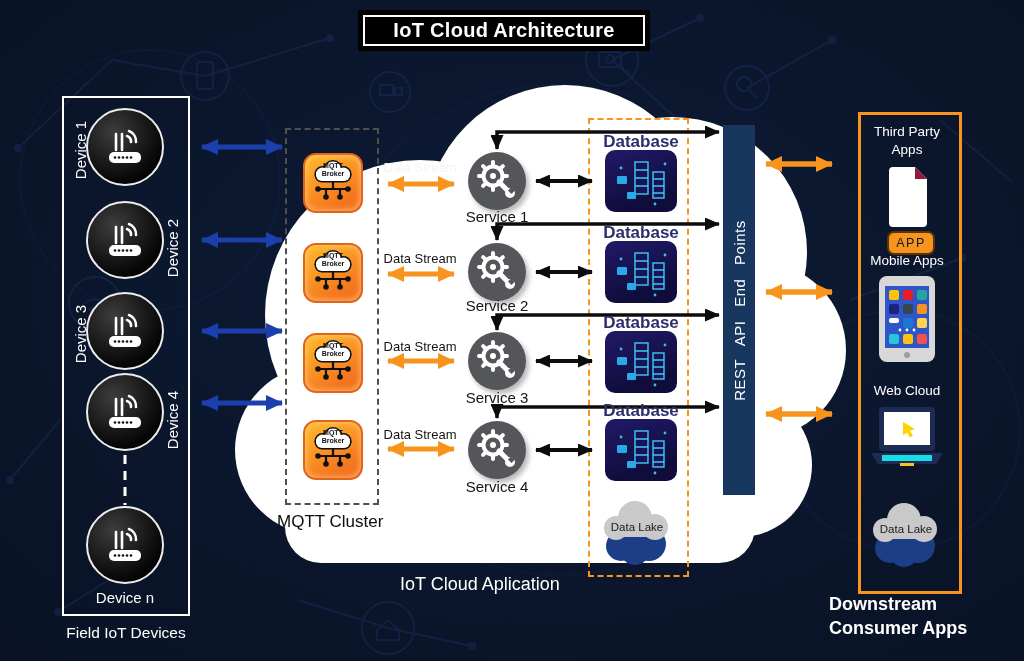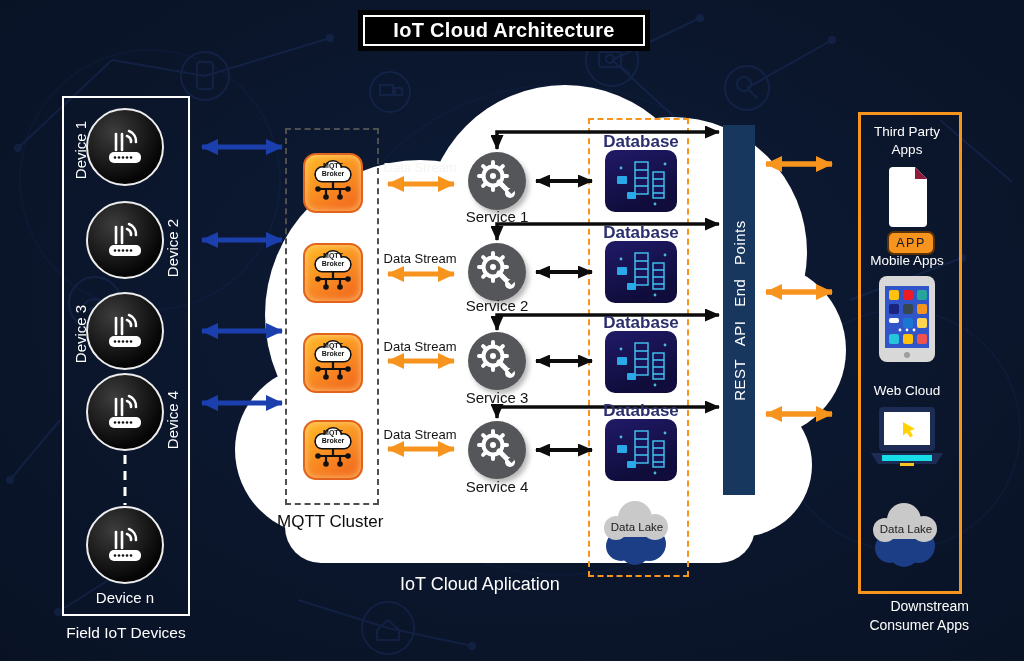--- a/index.html
+++ b/index.html
@@ -41,21 +41,21 @@
     background:linear-gradient(160deg,#201a68 0%,#100d3d 75%);}
   .dblabel{font-size:17px;font-weight:600;color:#2c2f6e;white-space:nowrap;transform:translate(-50%,-50%);}
   
   .restbar{left:723px;top:125px;width:32px;height:370px;background:#17375f;
     display:flex;align-items:center;justify-content:center;}
   .resttext{transform:rotate(-90deg);color:#fff;font-size:15px;white-space:nowrap;
     word-spacing:9px;letter-spacing:.5px;}
   
   .conbox{left:858px;top:112px;width:98px;height:476px;border:3px solid #f7941e;}
   .conlabel{color:#fff;font-size:13.5px;text-align:center;width:92px;line-height:1.3;transform:translate(-50%,-50%);}
-  .footerlabel{color:#fff;font-weight:400;font-size:14px;text-align:right;width:140px;line-height:1.35;transform:translate(-50%,-50%);}
+  .footerlabel{color:#fff;font-weight:700;font-size:18px;text-align:left;width:140px;line-height:1.35;transform:translate(-50%,-50%);}
   
   .lakewrap{width:80px;height:74px;transform:translate(-50%,-50%);}
   .laketext{position:absolute;left:0;right:0;top:27px;text-align:center;font-size:11.5px;color:#1a1a1a;}
   
   .cloudlabel{color:#fff;font-weight:400;font-size:18px;white-space:nowrap;}
   
   .docwrap{width:64px;height:66px;transform:translate(-50%,-50%);}
   .appbadge{position:absolute;left:12px;top:31px;width:44px;height:20px;background:#f7941e;
     border:2px solid #5c3209;border-radius:7px;color:#0f172a;font-weight:400;font-size:12.5px;
     display:flex;align-items:center;justify-content:center;letter-spacing:1.5px;margin-top:35px;}

